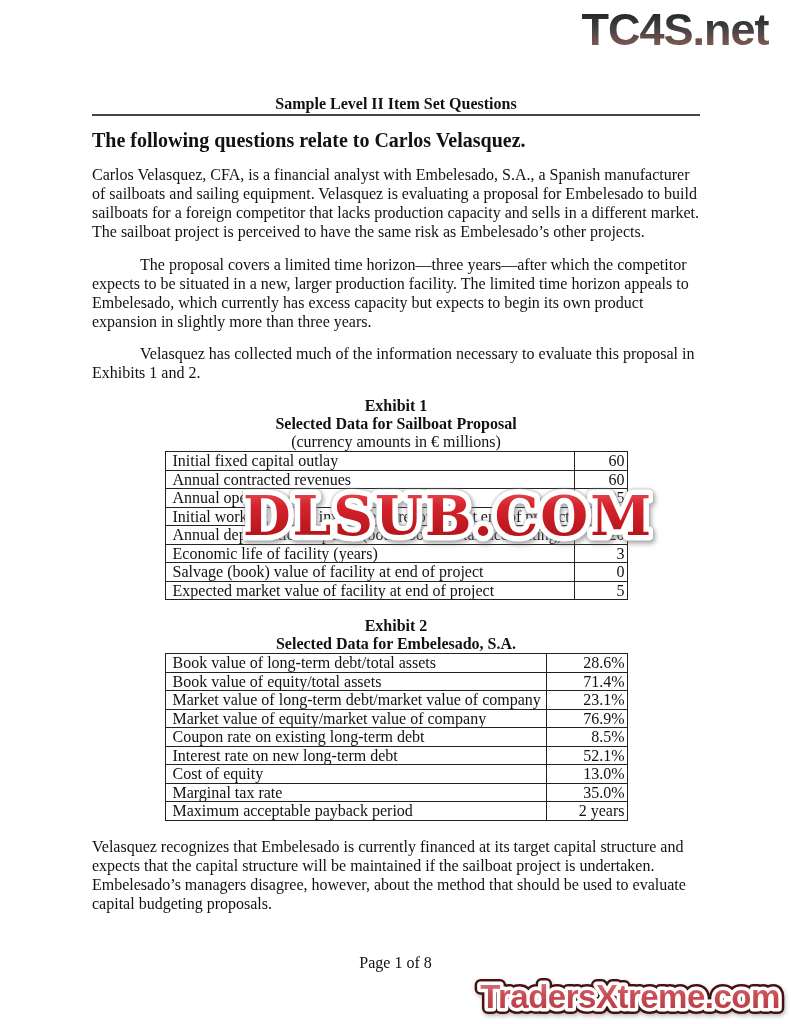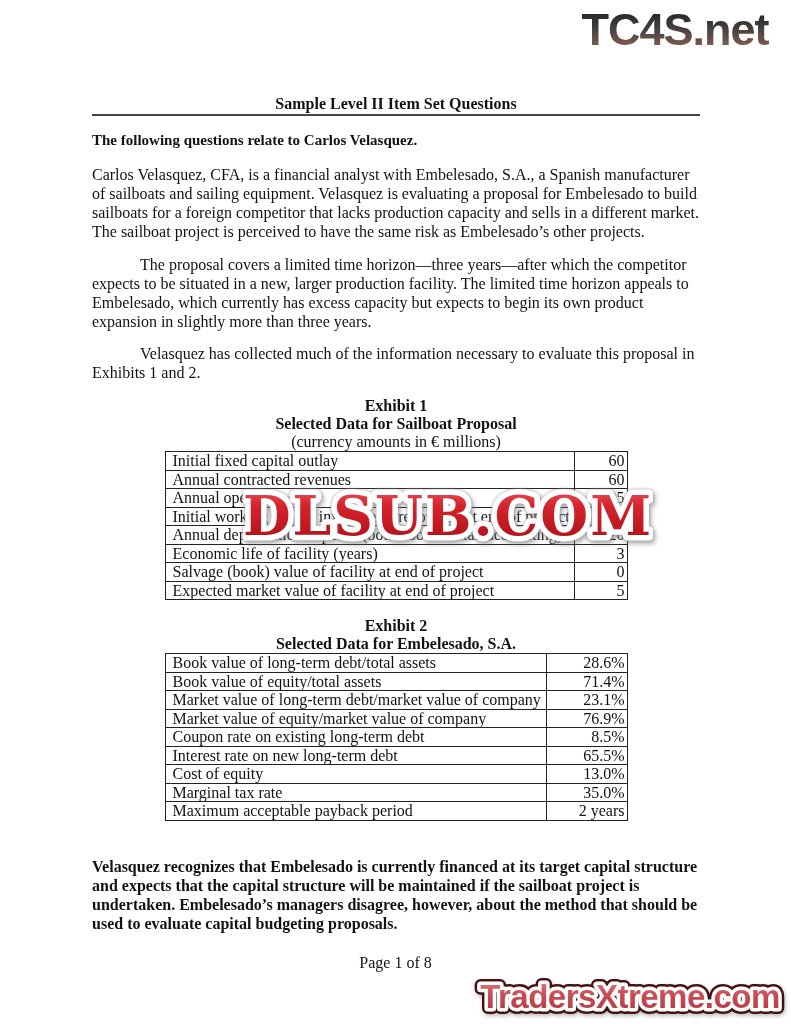--- a/index.html
+++ b/index.html
@@ -7,27 +7,27 @@
     width:791px; height:1024px; background:#ffffff; position:relative;
     font-family:"Liberation Serif", serif; color:#121212; overflow:hidden;
   }
   .content { position:absolute; left:92px; top:0; width:608px; }
 
   .doc-title {
     margin-top:94px; text-align:center; font-weight:bold;
     font-size:16px; line-height:19px; padding-bottom:1px;
     border-bottom:2px solid #454545;
   }
-  .intro-heading { margin-top:15px; font-weight:bold; font-size:15px; line-height:19px; }
+  .intro-heading { margin-top:15px; font-weight:bold; font-size:20px; line-height:19px; }
 
   p { margin:0; font-size:16px; line-height:19px; }
   .p1 { margin-top:15px; }
   .p2 { margin-top:14px; }
   .p3 { margin-top:13px; }
-  .closing { margin-top:36px;font-weight:bold; }
+  .closing { margin-top:16px; }
   .indent { text-indent:48px; }
 
   .exhibit-head { text-align:center; font-weight:bold; font-size:16px; line-height:18px; }
   .ex1-head { margin-top:15px; }
   .ex2-head { margin-top:17px; }
   .units { font-weight:normal; }
 
   table { border-collapse:collapse; margin:0 auto; table-layout:fixed; width:455px; }
   td {
     border:1px solid #222222; font-size:16px; line-height:17px;
@@ -146,21 +146,21 @@
         <tr>
           <td class="label">Market value of equity/market value of company</td>
           <td class="value">76.9%</td>
         </tr>
         <tr>
           <td class="label">Coupon rate on existing long-term debt</td>
           <td class="value">8.5%</td>
         </tr>
         <tr>
           <td class="label">Interest rate on new long-term debt</td>
-          <td class="value">65.5%</td>
+          <td class="value">52.1%</td>
         </tr>
         <tr>
           <td class="label">Cost of equity</td>
           <td class="value">13.0%</td>
         </tr>
         <tr>
           <td class="label">Marginal tax rate</td>
           <td class="value">35.0%</td>
         </tr>
         <tr>

